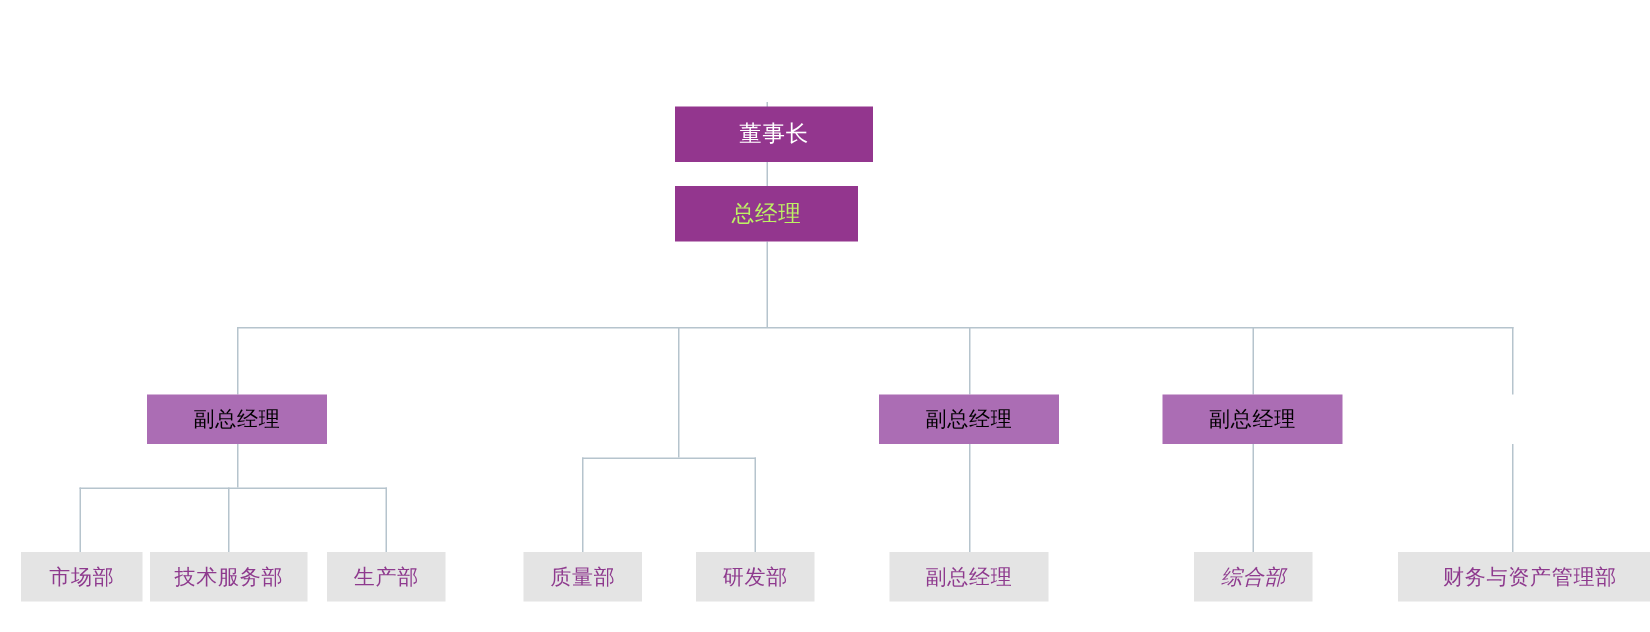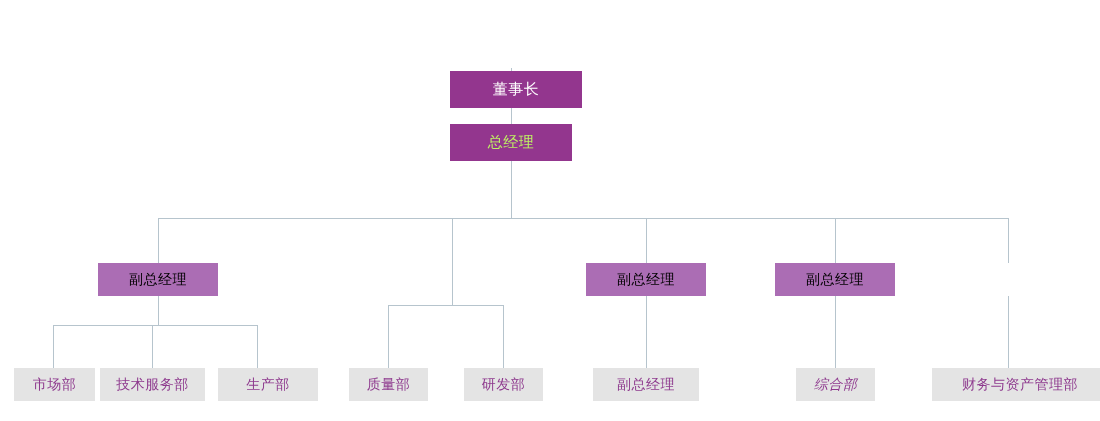--- a/index.html
+++ b/index.html
@@ -110,21 +110,21 @@
 
 
   <div class="node leaf" style="left:14px; top:368px; width:81px;">
     <span>市场部</span>
   </div>
 
   <div class="node leaf" style="left:100px; top:368px; width:105px;">
     <span>技术服务部</span>
   </div>
 
-  <div class="node leaf" style="left:218px; top:368px; width:100px;">
+  <div class="node leaf" style="left:218px; top:368px; width:79px;">
     <span>生产部</span>
   </div>
 
   <div class="node leaf" style="left:349px; top:368px; width:79px;">
     <span>质量部</span>
   </div>
 
   <div class="node leaf" style="left:464px; top:368px; width:79px;">
     <span>研发部</span>
   </div>

